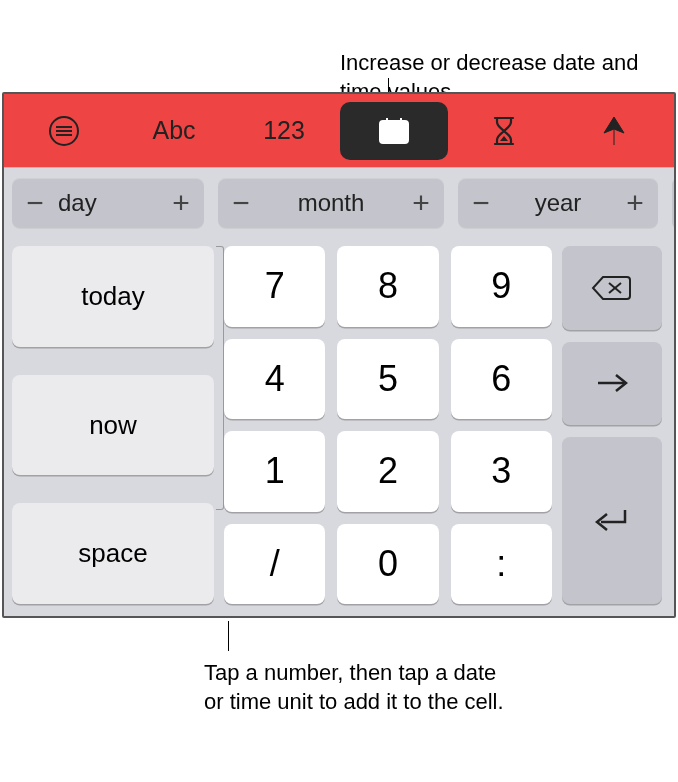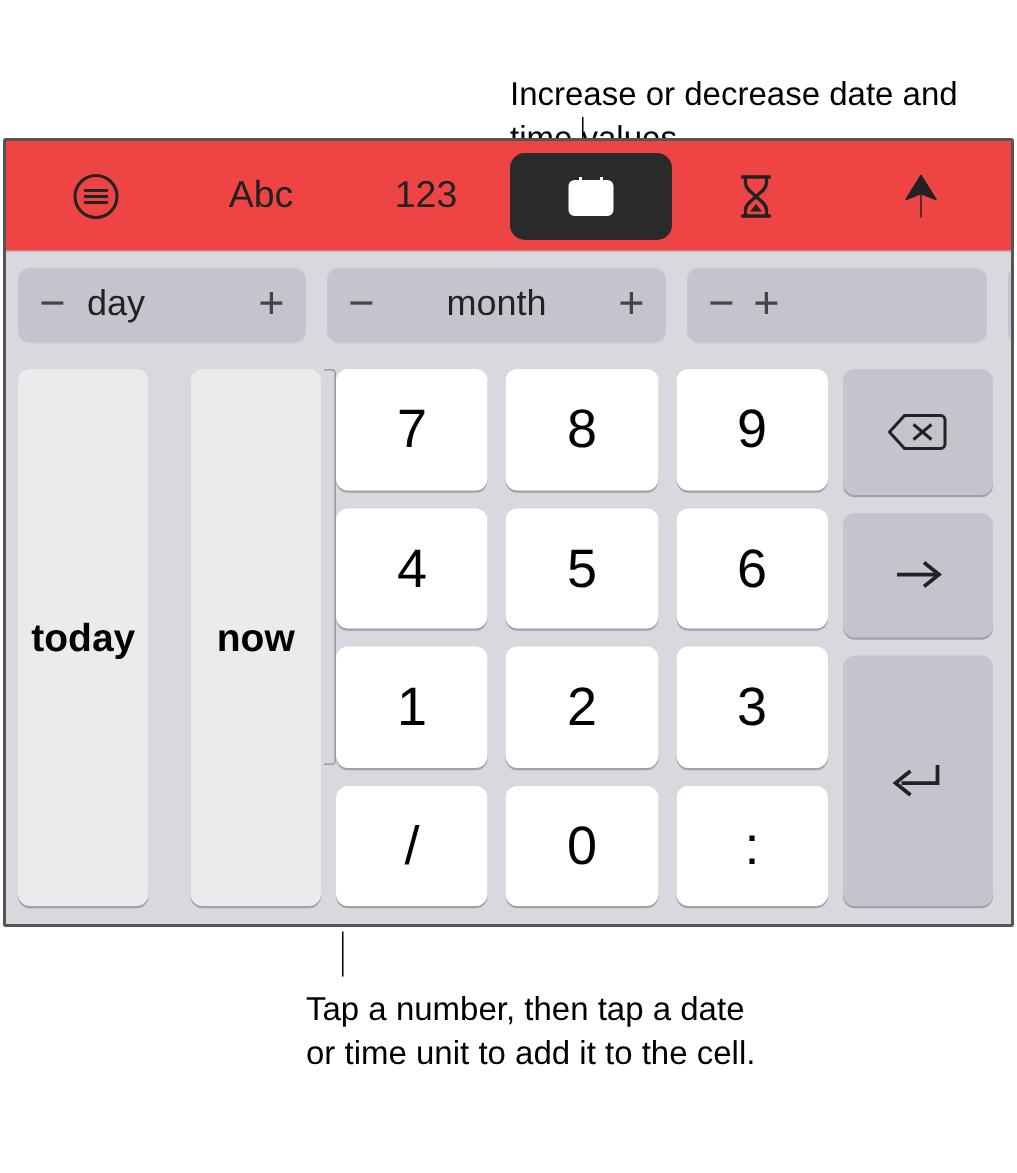--- a/index.html
+++ b/index.html
@@ -103,25 +103,24 @@
   }
   .key-area {
     display: flex;
     padding: 8px 8px 12px 8px;
     gap: 10px;
     background: #d8d9de;
     height: 378px;
   }
   .left-col {
     display: flex;
-    flex-direction: row;
+    flex-direction: column;
     gap: 28px;
     width: 202px;
     position: relative;
-    font-weight: bold;
   }
   .bracket-top {
     position: absolute;
     top: 0;
     right: -10px;
     height: 264px;
     width: 8px;
     border-top: 1.5px solid #999;
     border-right: 1.5px solid #999;
     border-bottom: 1.5px solid #999;
@@ -233,34 +232,38 @@
       <div class="stepper-label" style="flex:1;">day</div>
       <div class="stepper-btn">+</div>
     </div>
     <div class="stepper" style="width:226px">
       <div class="stepper-btn">−</div>
       <div class="stepper-label" style="flex:1;text-align:center">month</div>
       <div class="stepper-btn">+</div>
     </div>
     <div class="stepper" style="width:200px">
       <div class="stepper-btn">−</div>
+      <div class="stepper-label" style="flex:1;text-align:center">year</div>
       <div class="stepper-btn">+</div>
     </div>
     <div class="stepper" style="width:12px;padding:0"></div>
   </div>
 
   <div class="key-area">
 
     <div class="left-col">
       <div class="bracket-top"></div>
       <div class="left-key">
           <span>today</span>
         </div>
       <div class="left-key">
           <span>now</span>
+        </div>
+      <div class="left-key">
+          <span>space</span>
         </div>
     </div>
 
     <div class="num-grid">
       <div class="num-key">
           <span>7</span>
         </div>
       <div class="num-key">
           <span>8</span>
         </div>

